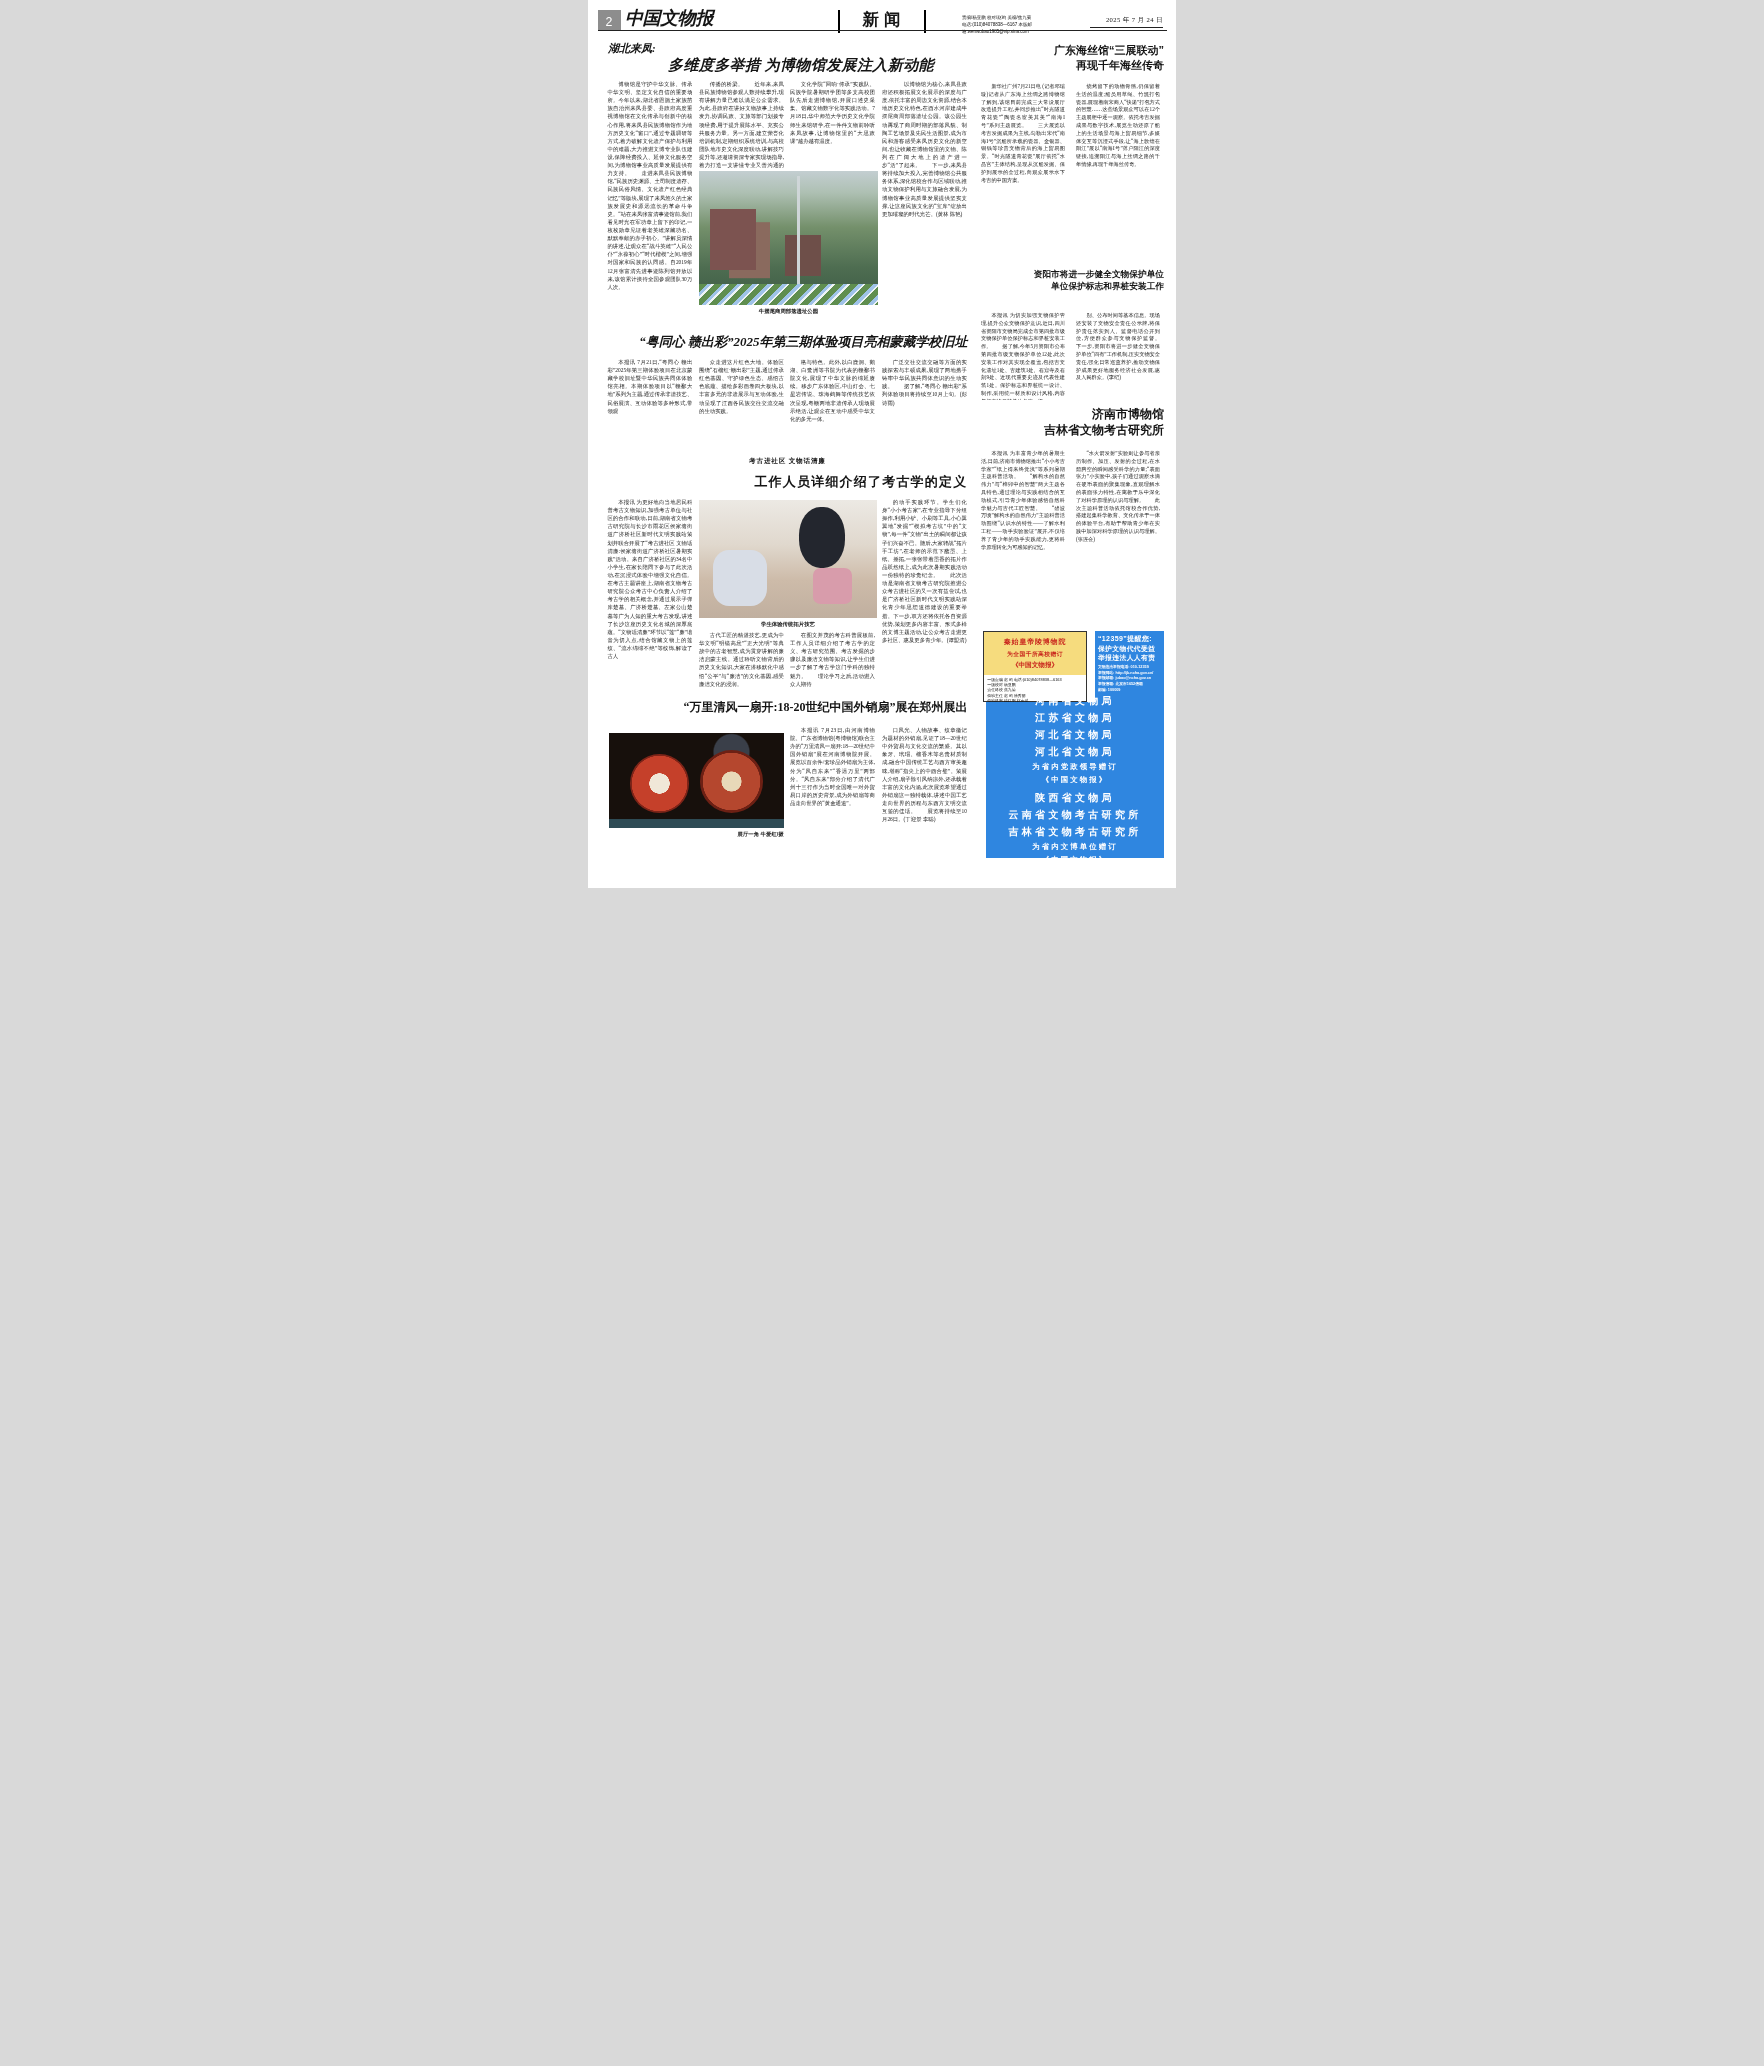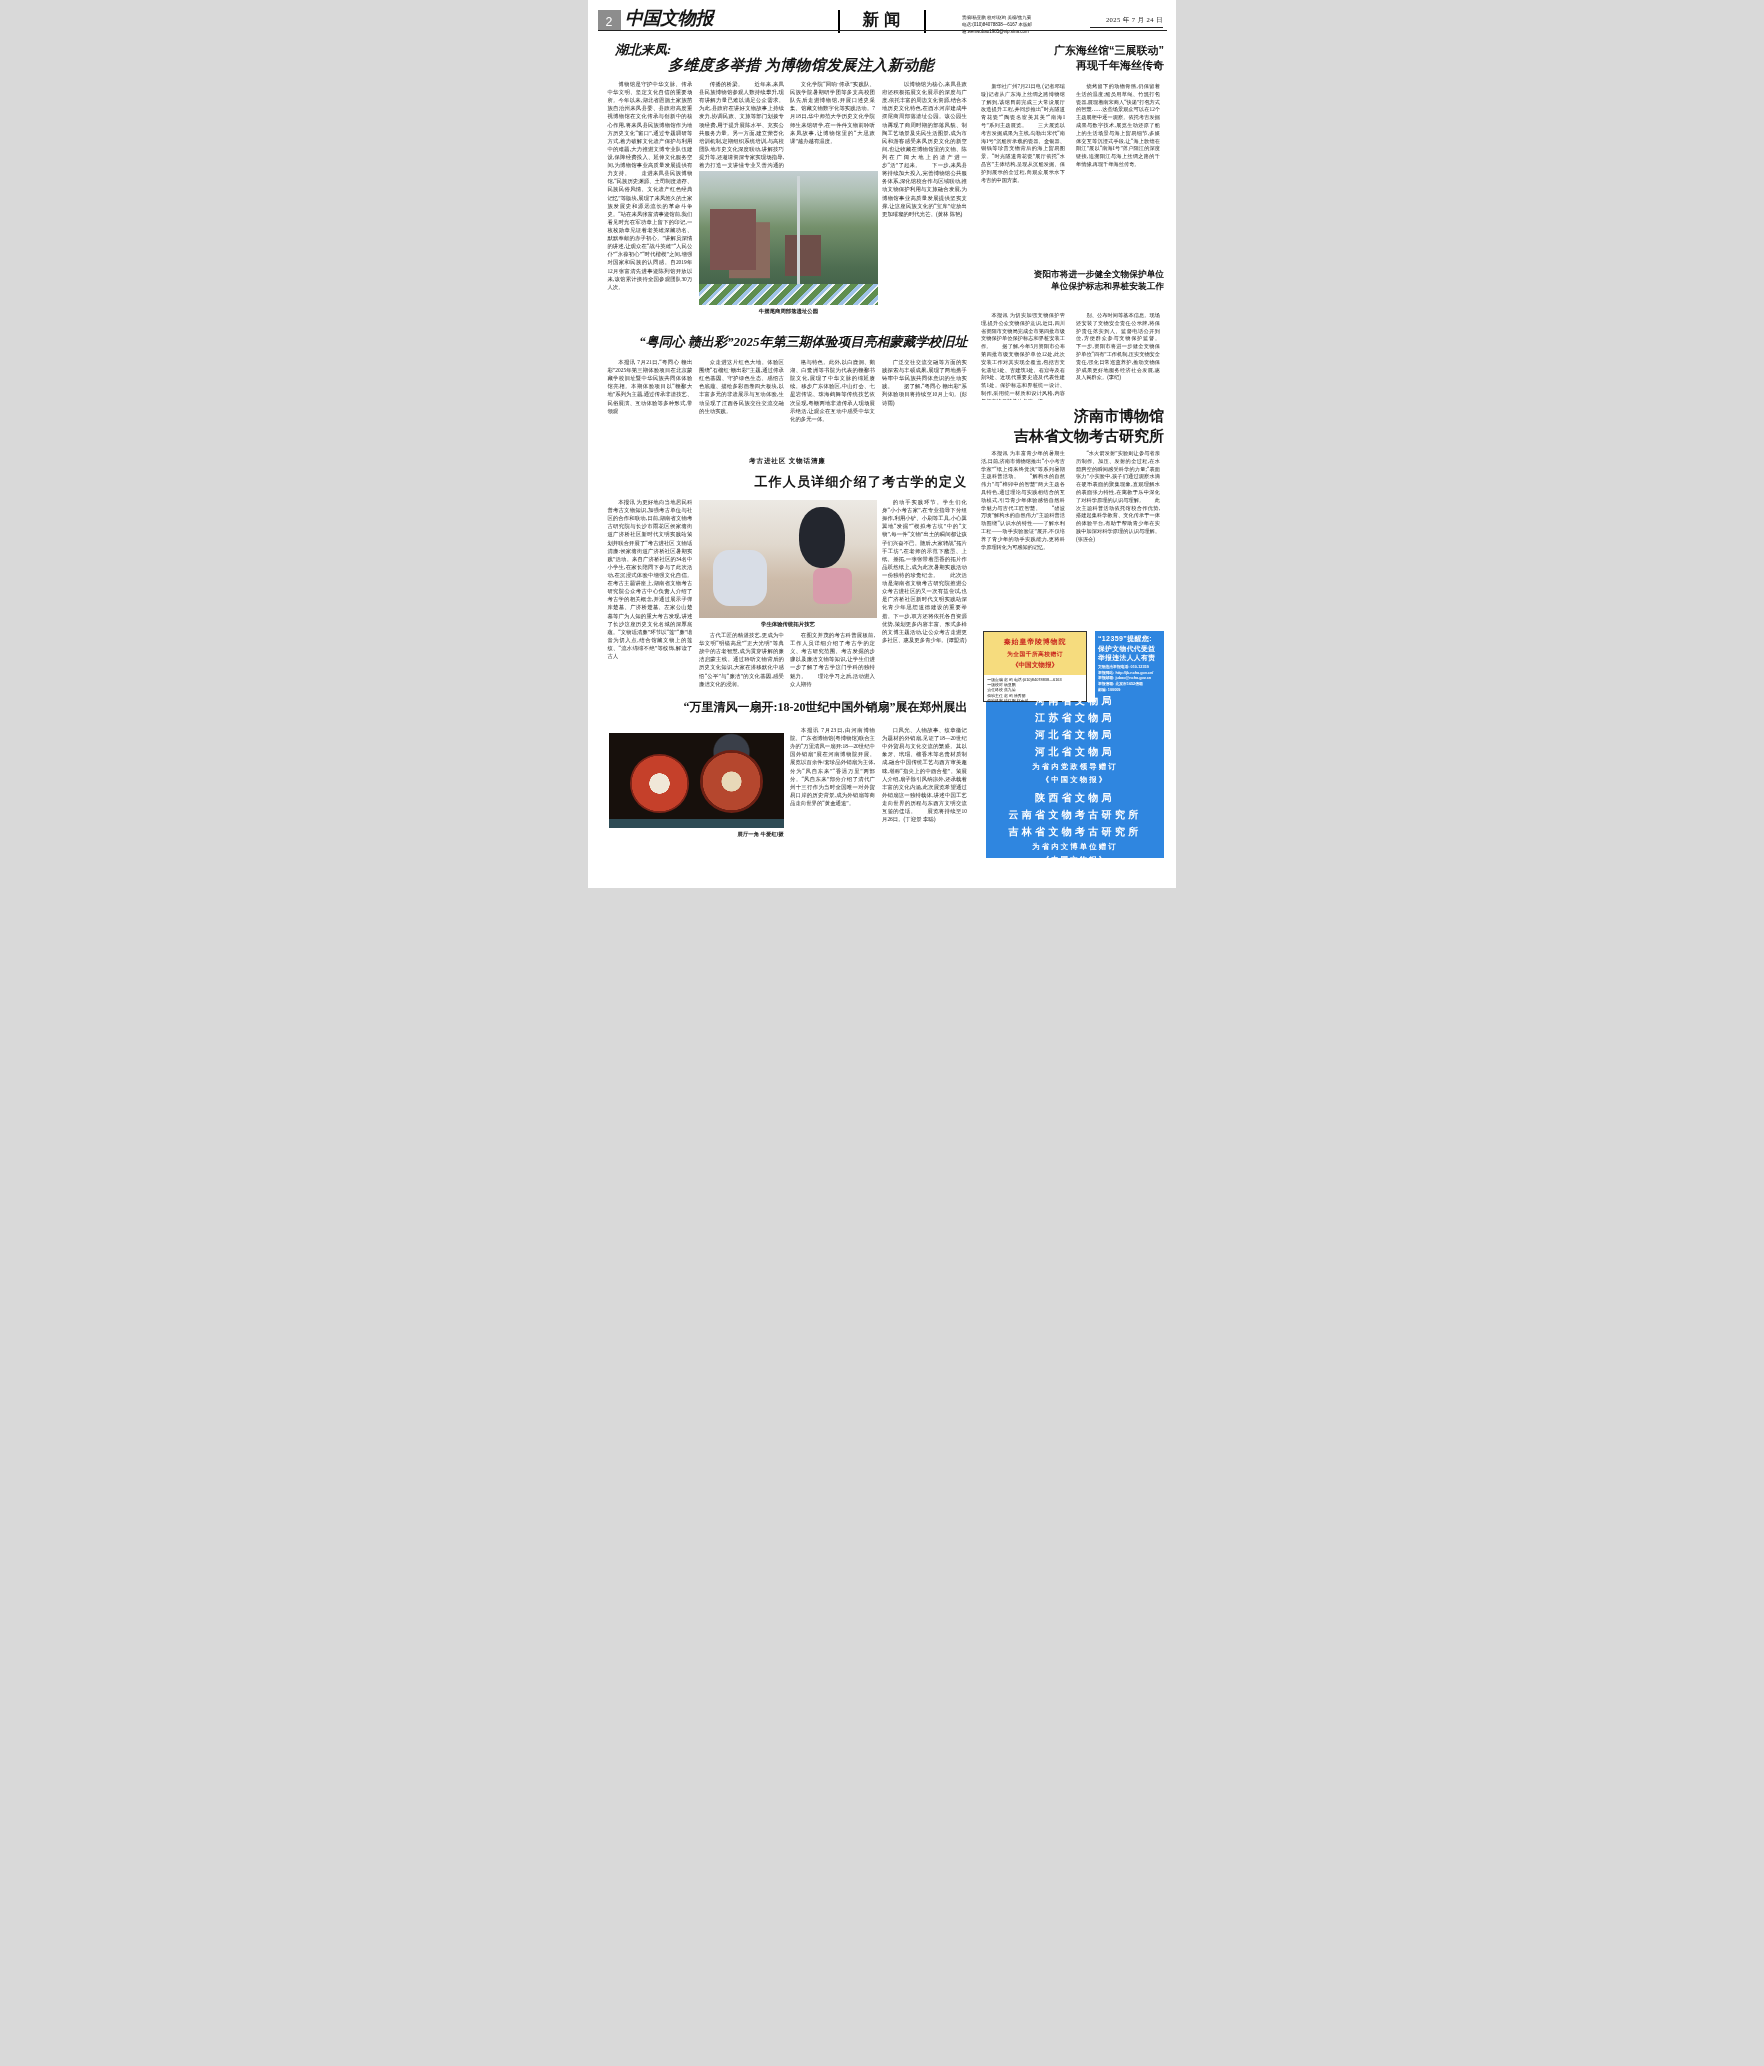--- a/index.html
+++ b/index.html
@@ -13,21 +13,21 @@
   .masthead{left:37px;top:5.8px;font-size:18px;font-weight:bold;font-style:italic;letter-spacing:-0.4px;}
   .secbar{top:9.5px;width:1.7px;height:23px;background:#000;}
   .section{left:253px;top:9px;width:81px;text-align:center;font-family:"Liberation Sans","DejaVu Sans",sans-serif;
            font-size:16.5px;font-weight:bold;letter-spacing:5px;text-indent:5px;}
   .credits{left:374px;top:13.6px;width:124px;font-family:"Liberation Sans","DejaVu Sans",sans-serif;
            font-size:4.5px;line-height:1.6;color:#111;}
   .dateline{left:502px;top:15.7px;width:73px;font-size:6.6px;letter-spacing:0.4px;
             border-bottom:0.8px solid #222;padding-bottom:2.1px;text-align:right;}
   .hrule{left:9.5px;top:30px;width:569px;height:0.8px;background:#222;}
   
-  .kicker1{left:27px;top:41px;font-size:13px;font-weight:bold;font-style:italic;}
+  .kicker1{left:20px;top:41px;font-size:11px;font-weight:bold;font-style:italic;}
   .head-main{left:33px;top:56px;width:360px;text-align:center;font-size:15px;font-weight:bold;
              font-style:italic;letter-spacing:0.4px;white-space:nowrap;}
   .head-serif{font-weight:bold;text-align:right;white-space:nowrap;}
   .head-sans{font-family:"Liberation Sans","DejaVu Sans",sans-serif;font-weight:bold;text-align:right;line-height:1.35;}
   .kicker2{font-family:"Liberation Sans","DejaVu Sans",sans-serif;font-weight:bold;text-align:center;}
   
   .col{position:absolute;width:85px;text-align:justify;font-size:5.4px;line-height:1.5;
        text-indent:2em;color:#1b1b1b;overflow:hidden;}
   .rcol{position:absolute;width:84px;text-align:justify;font-size:5.2px;line-height:1.5;
         text-indent:2em;color:#1b1b1b;overflow:hidden;}
@@ -112,21 +112,21 @@
   <div class="rcol" style="left:393px;top:83px;height:179px;">新华社广州7月21日电 (记者邓瑞璇)记者从广东海上丝绸之路博物馆了解到,该馆目前完成三大常设展厅改造提升工程,并同步推出“时光隧道青花瓷”“陶瓷名宦美其美”“南海Ⅰ号”系列主题展览。　　三大展览以考古发掘成果为主线,勾勒出宋代“南海Ⅰ号”沉船所承载的瓷器、金银器、铜钱等珍贵文物背后的海上贸易图景。“时光隧道青花瓷”展厅依托“水晶宫”主体结构,呈现从沉船发掘、保护到展示的全过程,向观众展示水下考古的中国方案。</div>
   <div class="rcol" style="left:488px;top:83px;height:179px;">烧烤留下的动物骨骼,仍保留着生活的温度;船员用草绳、竹篾打包瓷器,展现着南宋商人“快递”打包方式的智慧……这些场景观众可以在12个主题展柜中逐一观察。依托考古发掘成果与数字技术,展览生动还原了船上的生活场景与海上贸易细节,多媒体交互等沉浸式手段,让“海上敦煌在阳江”展以“南海Ⅰ号”落户阳江的深度链接,追溯阳江与海上丝绸之路的千年情缘,再现千年海丝传奇。</div>
 
   <div class="abs head-sans" style="left:393px;top:269px;width:183px;font-size:8.7px;">
     <div>资阳市将进一步健全文物保护单位</div>
     <div>单位保护标志和界桩安装工作</div>
   </div>
   <div class="rcol" style="left:393px;top:312px;height:88px;">本报讯 为切实加强文物保护管理,提升公众文物保护意识,近日,四川省资阳市文物局完成全市第四批市级文物保护单位保护标志和界桩安装工作。　　据了解,今年5月资阳市公布第四批市级文物保护单位12处,此次安装工作对其实现全覆盖,包括古文化遗址1处、古建筑1处、石窟寺及石刻9处、近现代重要史迹及代表性建筑1处。保护标志和界桩统一设计、制作,采用统一材质和设计风格,内容包括文物保护单位名称、级</div>
   <div class="rcol" style="left:488px;top:312px;height:88px;">别、公布时间等基本信息。现场还安装了文物安全责任公示牌,将保护责任落实到人、监督电话公开到位,方便群众参与文物保护监督。　　下一步,资阳市将进一步健全文物保护单位“四有”工作机制,压实文物安全责任,强化日常巡查养护,推动文物保护成果更好地服务经济社会发展,惠及人民群众。(李纪)</div>
 
-  <div class="abs head-sans" style="left:393px;top:406px;width:183px;font-size:15px;">
+  <div class="abs head-sans" style="left:393px;top:406px;width:183px;font-size:12px;">
     <div>济南市博物馆</div>
     <div>吉林省文物考古研究所</div>
   </div>
   <div class="rcol" style="left:393px;top:450px;height:170px;">本报讯 为丰富青少年的暑期生活,日前,济南市博物馆推出“小小考古学家”“纸上得来终觉浅”等系列暑期主题科普活动。　　“解构水的自然伟力”与“榫卯中的智慧”两大主题各具特色,通过理论与实践相结合的互动模式,引导青少年体验感悟自然科学魅力与古代工匠智慧。　　“碧波万顷”解构水的自然伟力”主题科普活动围绕“认识水的特性——了解水利工程——动手实验验证”展开,不仅培养了青少年的动手实践能力,更将科学原理转化为可感知的记忆。</div>
   <div class="rcol" style="left:488px;top:450px;height:170px;">“水火箭发射”实验则让参与者亲历制作、加压、发射的全过程,在水箭腾空的瞬间感受科学的力量;“表面张力”小实验中,孩子们通过观察水滴在硬币表面的聚集现象,直观理解水的表面张力特性,在寓教于乐中深化了对科学原理的认识与理解。　　此次主题科普活动依托馆校合作优势,搭建起集科学教育、文化传承于一体的体验平台,有助于帮助青少年在实践中加深对科学原理的认识与理解。(张连会)</div>
 
   <div class="abs adbox">
     <div class="adyellow">
       <div class="l1">秦始皇帝陵博物院</div>
       <div class="l2">为全国千所高校赠订</div>

